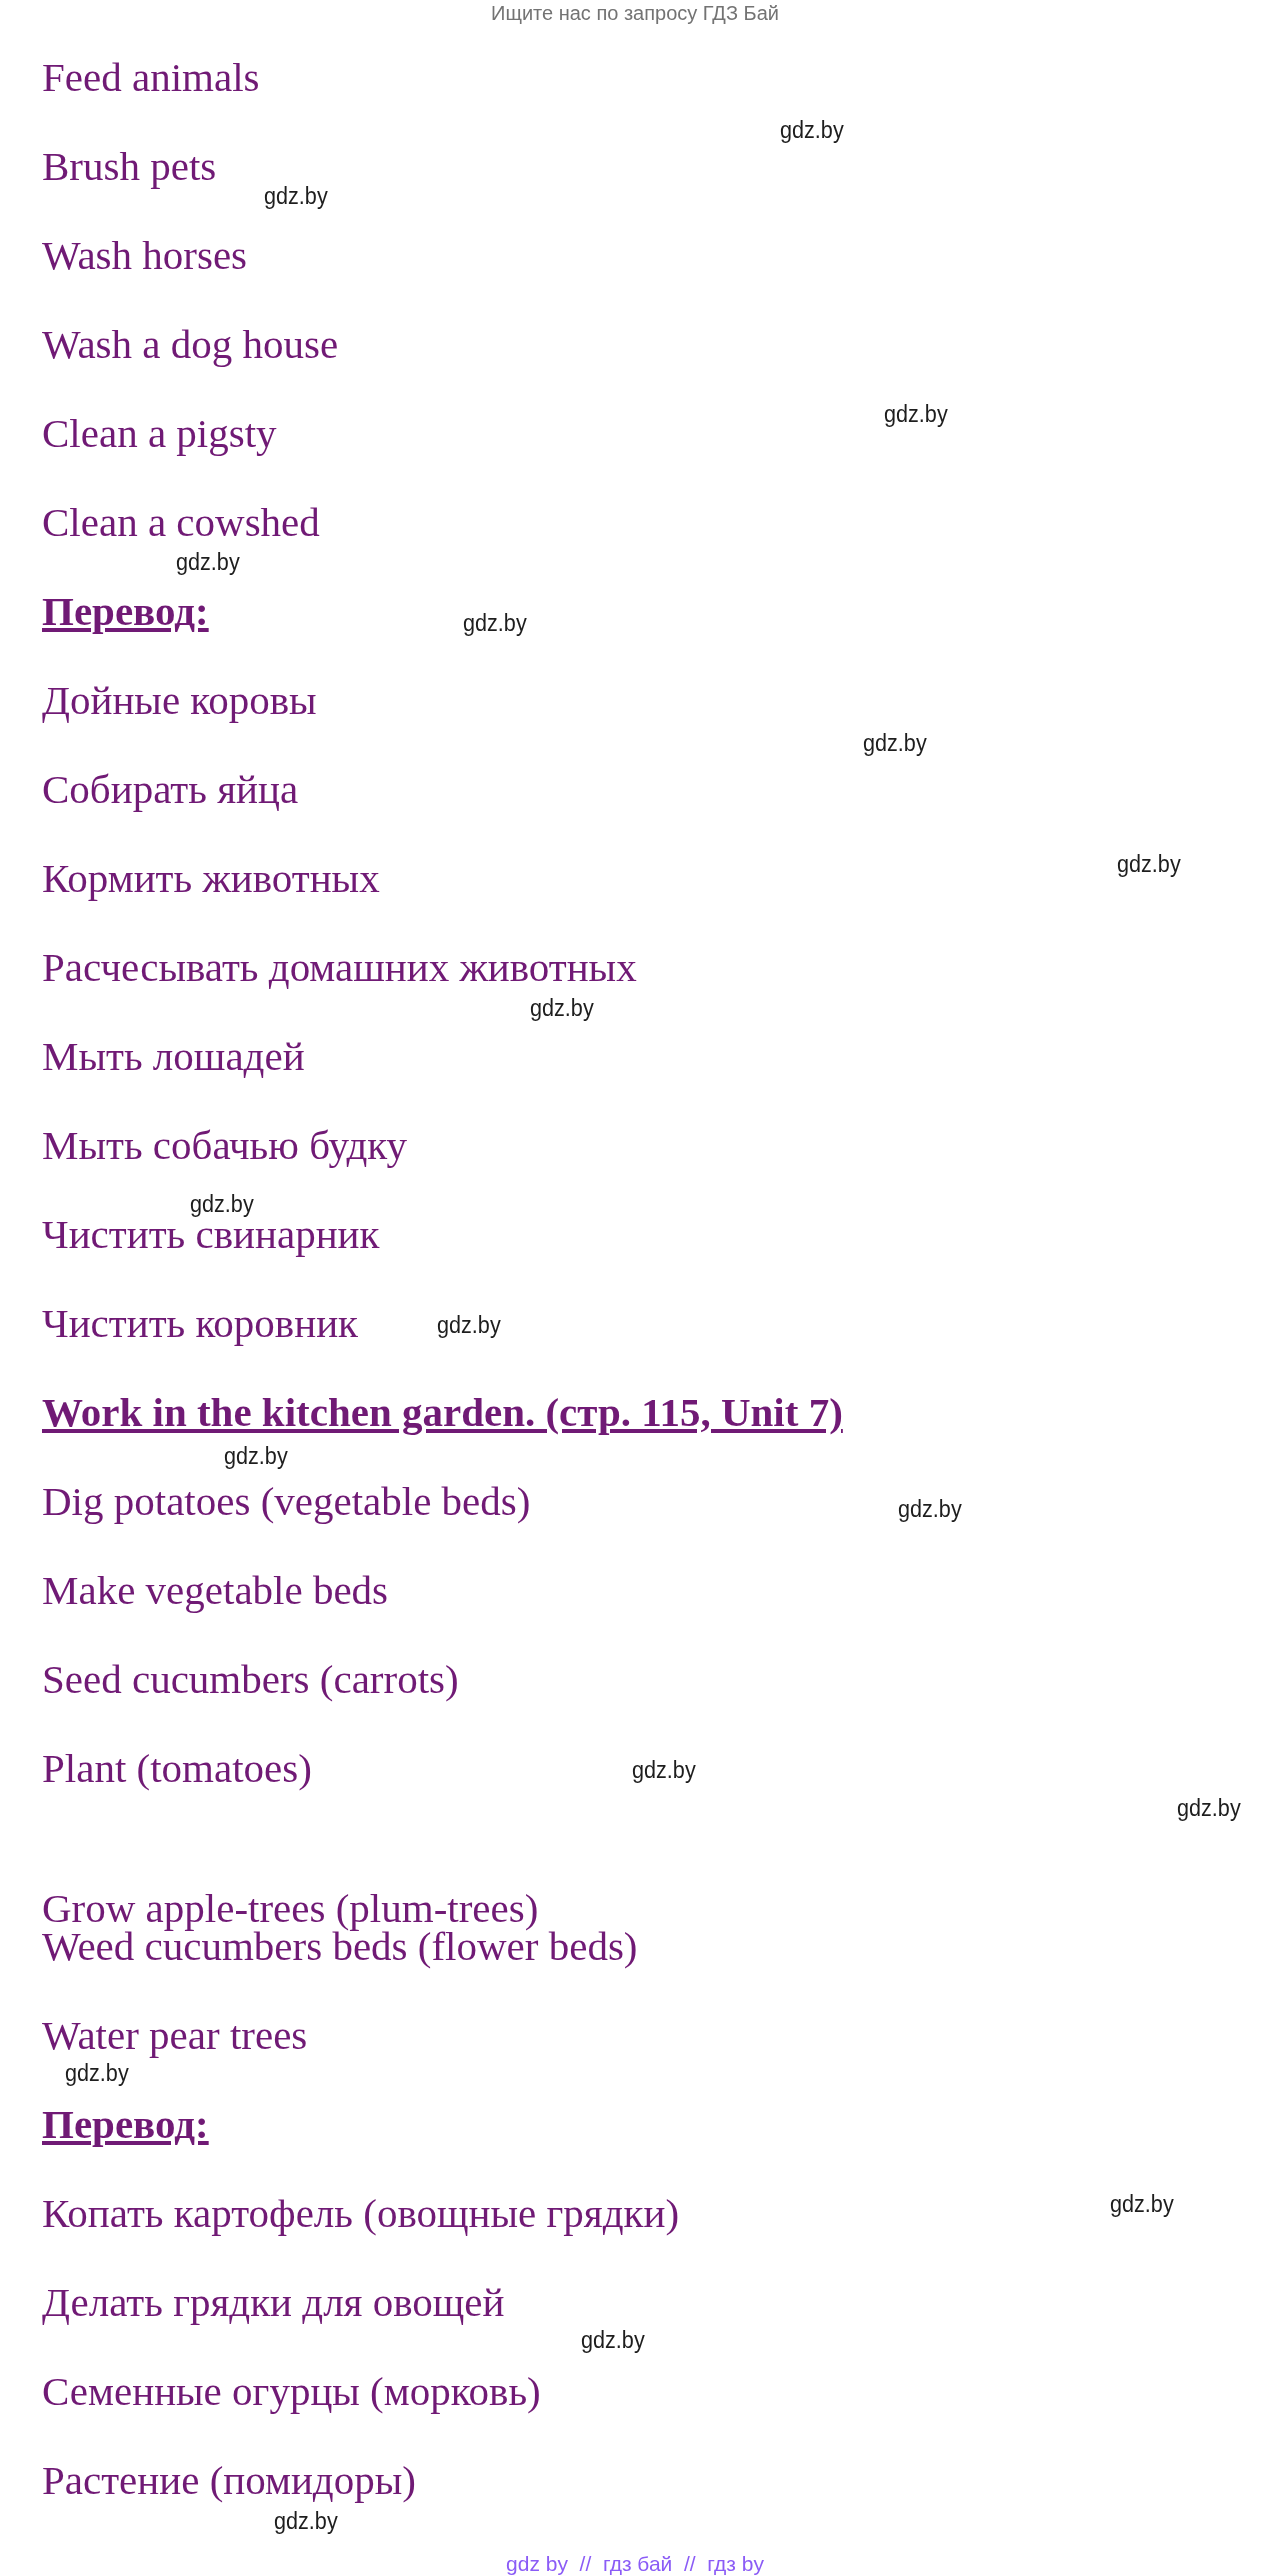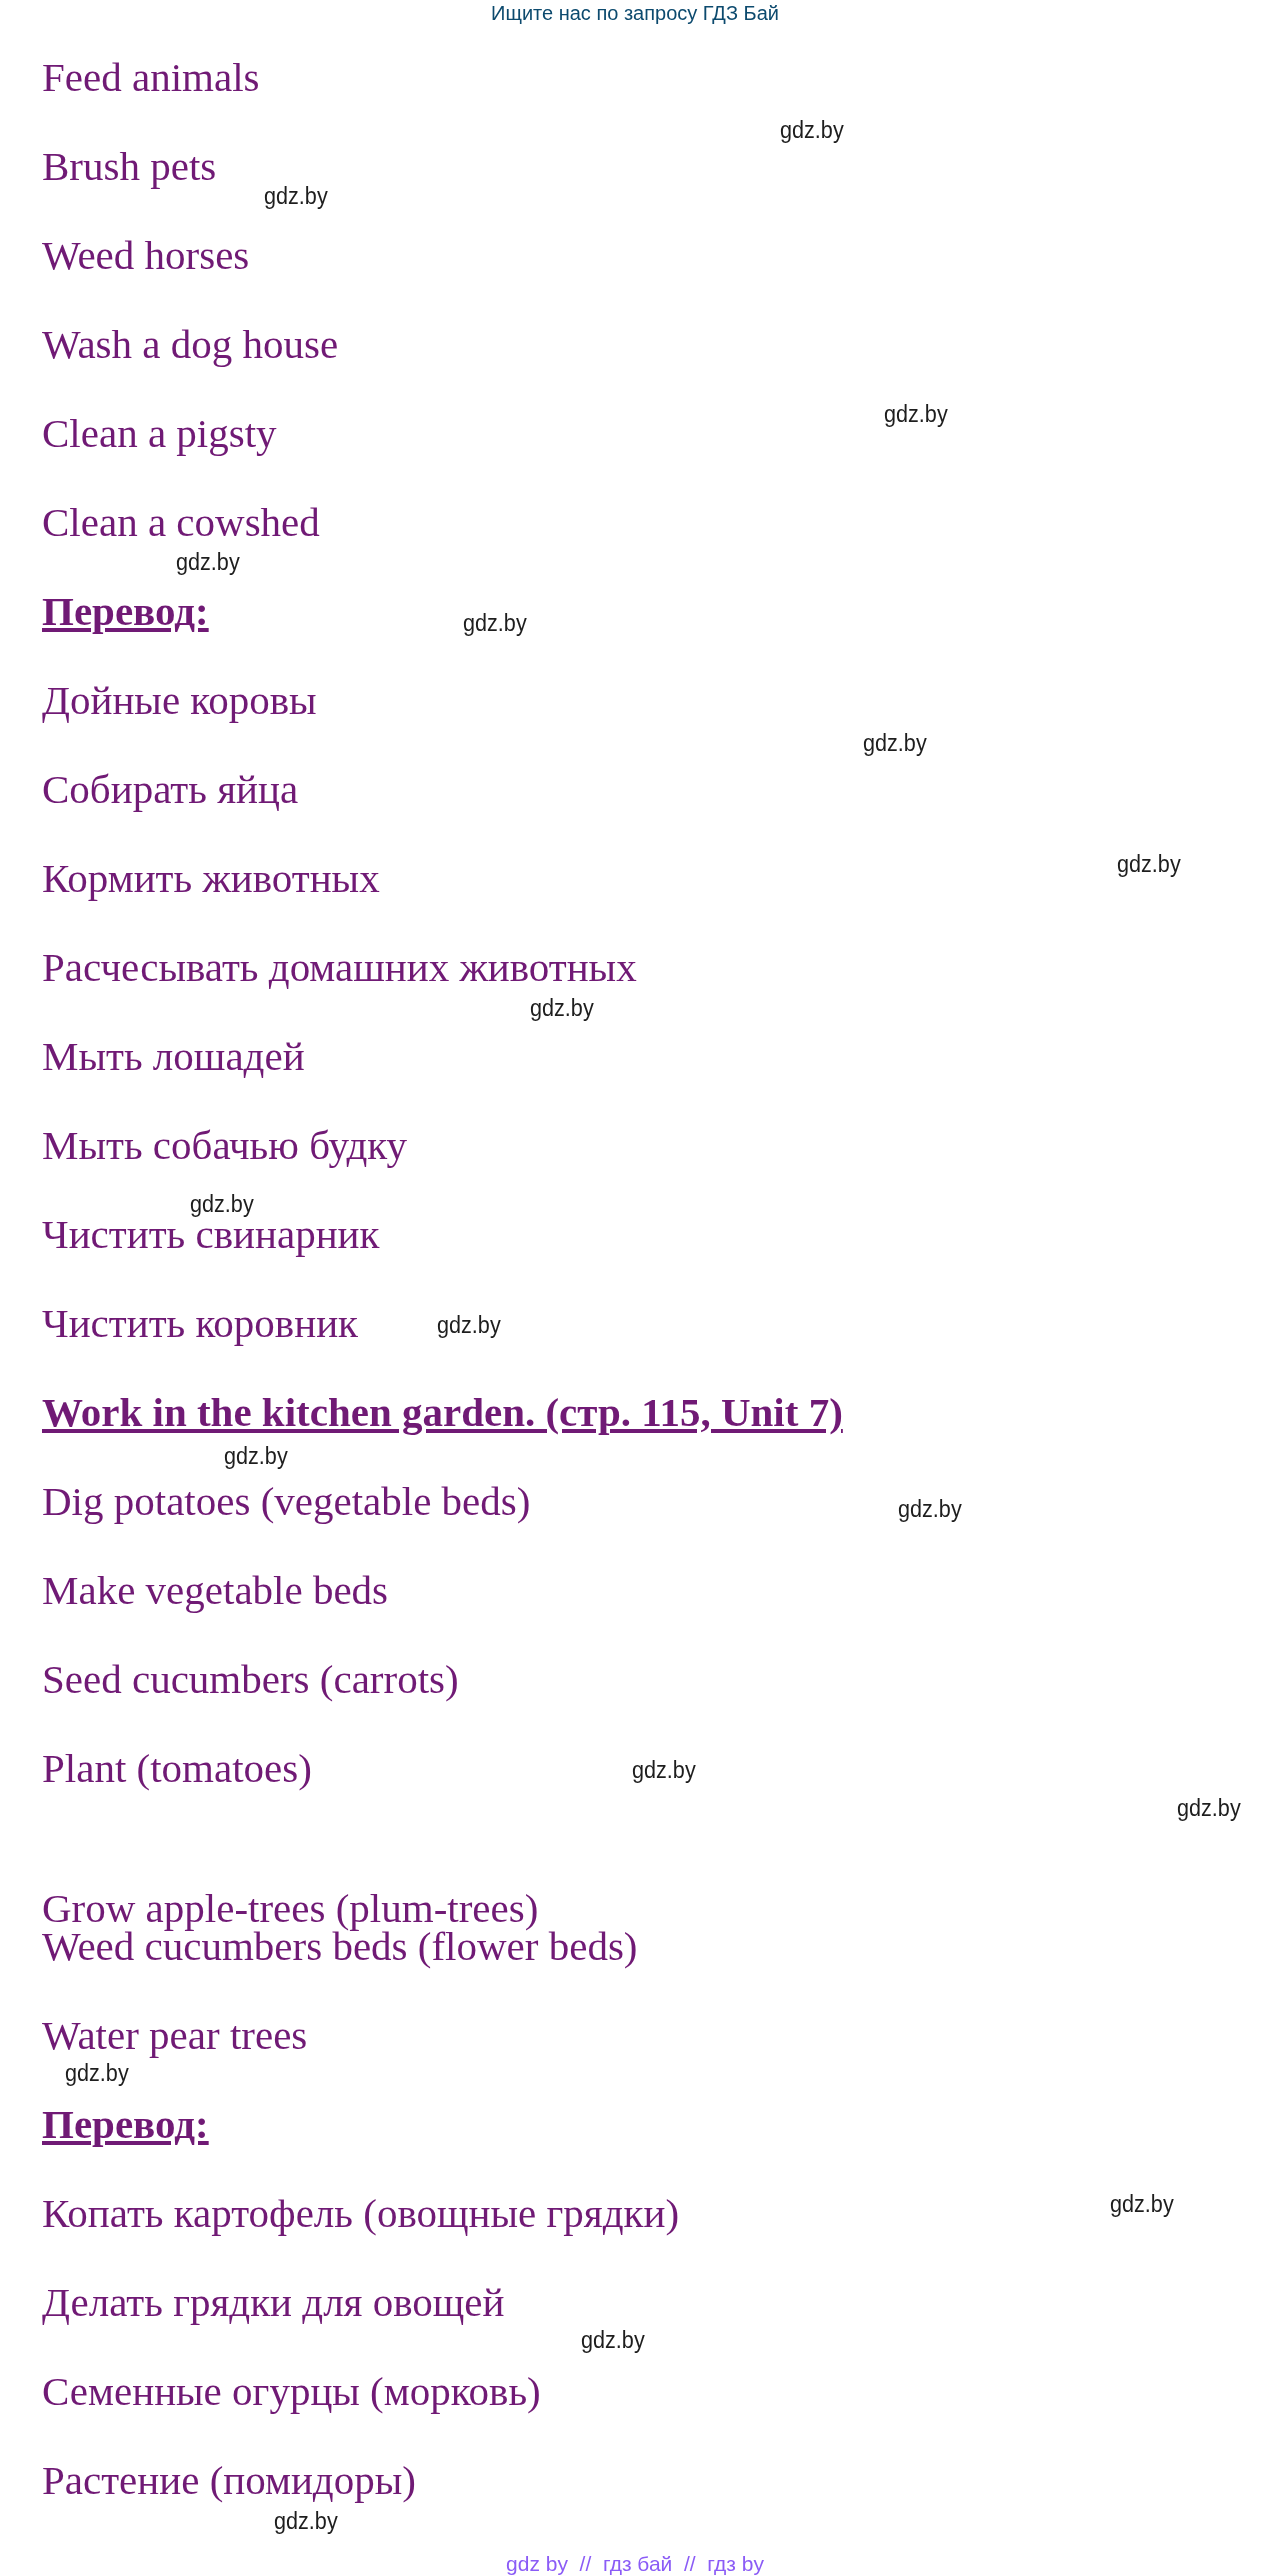--- a/index.html
+++ b/index.html
@@ -1,20 +1,20 @@
 <!DOCTYPE html>
 <html style="font-size:13.4px"><head>
 <meta charset="utf-8">
 <style>
   html, body { margin: 0; padding: 0; background: #ffffff; }
   body { width: 1270px; height: 2576px; position: relative; overflow: hidden; }
   .header {
     position: absolute; left: 0; top: 1.7px; width: 1270px; text-align: center;
     font-family: "Liberation Sans", sans-serif; font-size: 20px; line-height: 22px;
-    color: #0c4a6e;
+    color: #737373;
   }
   .line {
     position: absolute; left: 42px;
     font-family: "Liberation Serif", serif; font-size: 41px; line-height: 55px;
     color: #701a75; white-space: nowrap;
   }
   .line.bold { font-weight: bold; text-decoration: underline; }
   .wm {
     position: absolute;
     font-family: "Liberation Sans", sans-serif; font-size: 23.5px; line-height: 27px;
@@ -26,21 +26,21 @@
     color: #8b5cf6; white-space: pre;
   }
 </style>
 </head>
 <body>
 
 <div class="header">Ищите нас по запросу ГДЗ Бай</div>
 
 <div class="line" style="top:50px">Feed animals</div>
 <div class="line" style="top:139px">Brush pets</div>
-<div class="line" style="top:228px">Weed horses</div>
+<div class="line" style="top:228px">Wash horses</div>
 <div class="line" style="top:317px">Wash a dog house</div>
 <div class="line" style="top:406px">Clean a pigsty</div>
 <div class="line" style="top:495px">Clean a cowshed</div>
 
 <div class="line bold" style="top:584px">Перевод:</div>
 
 <div class="line" style="top:673px">Дойные коровы</div>
 <div class="line" style="top:762px">Собирать яйца</div>
 <div class="line" style="top:851px">Кормить животных</div>
 <div class="line" style="top:940px">Расчесывать домашних животных</div>

